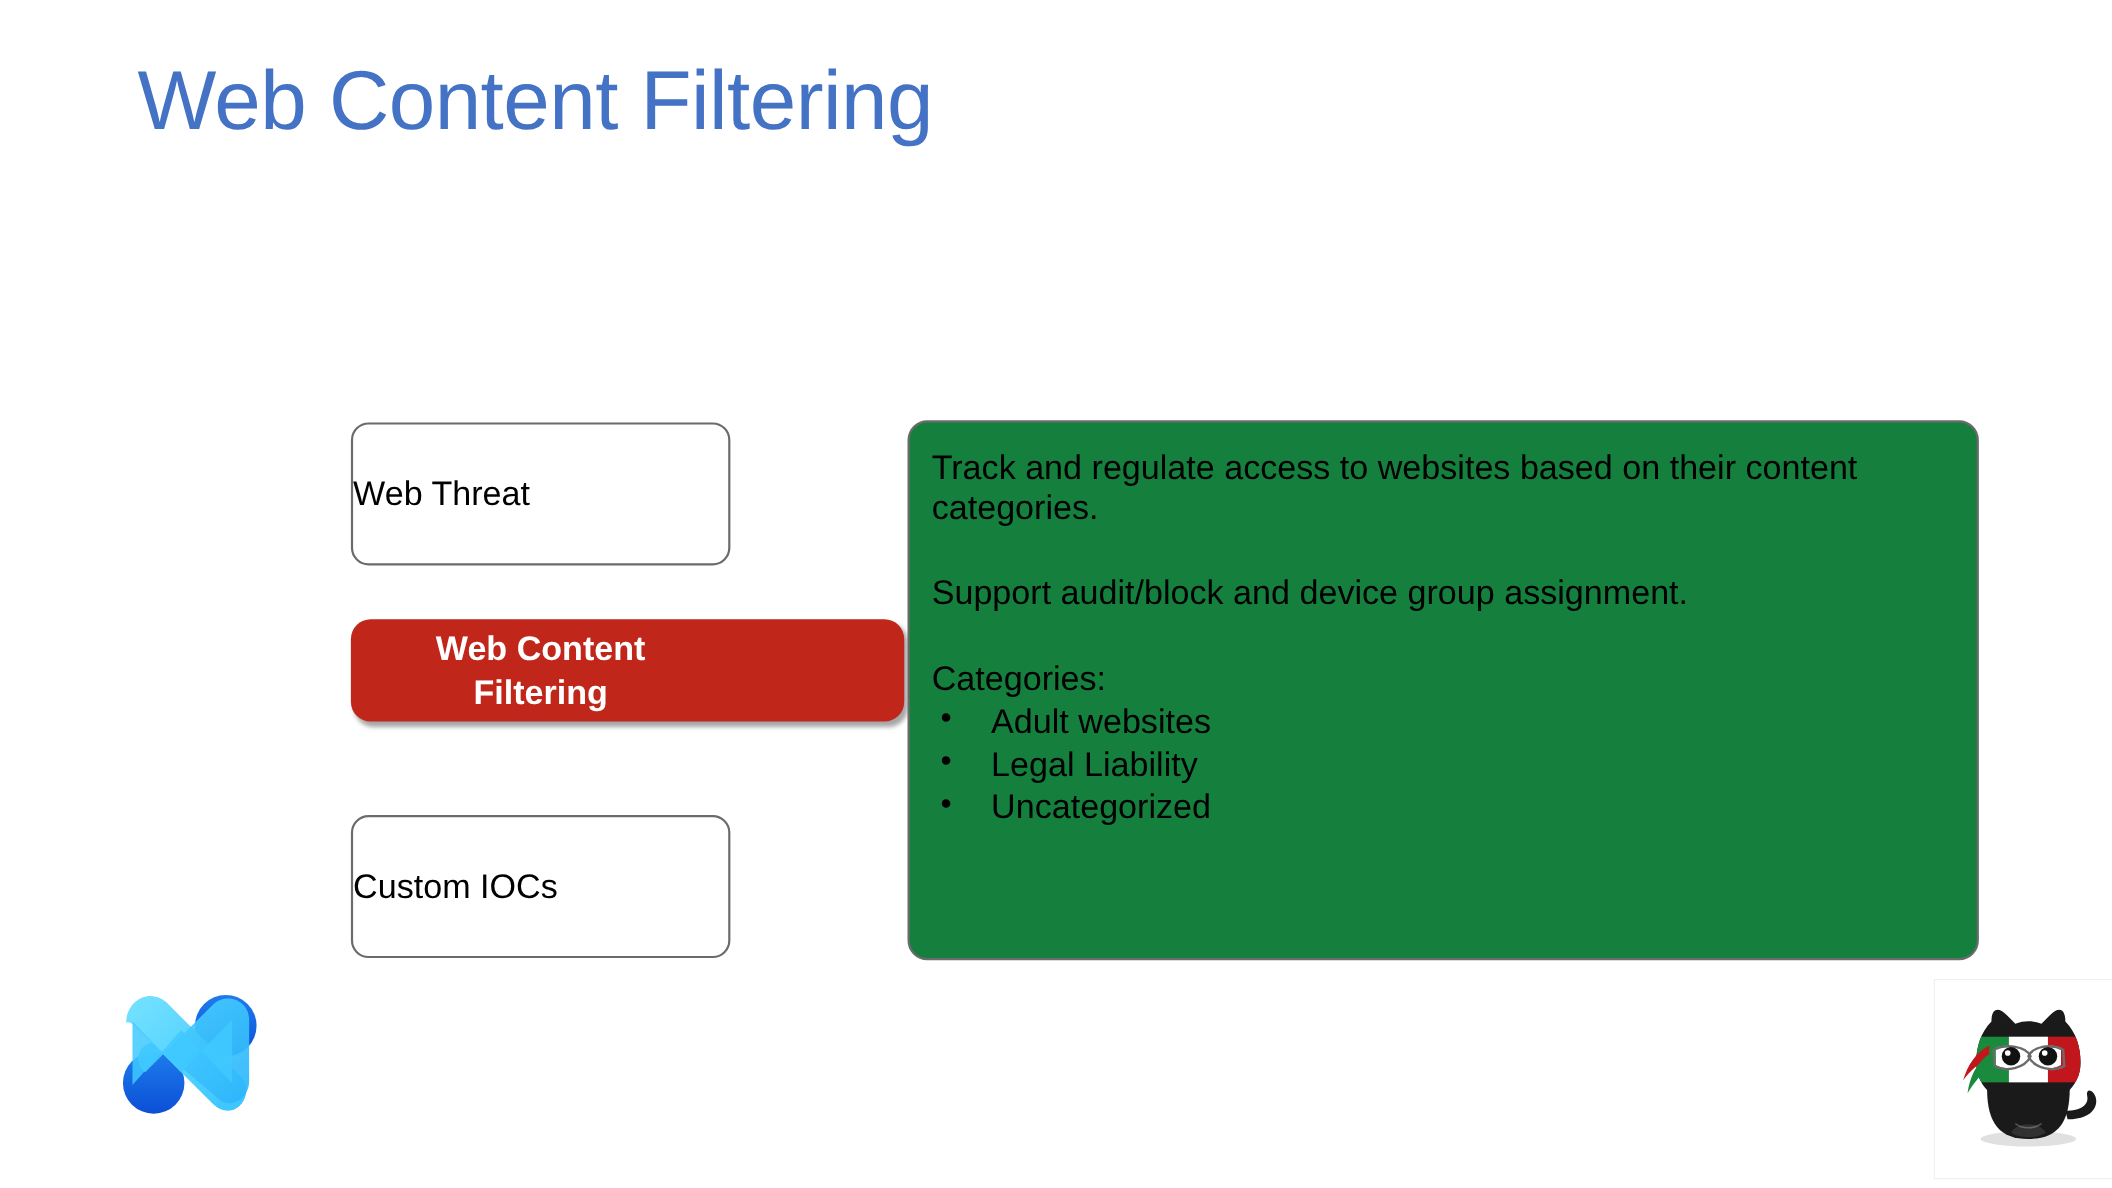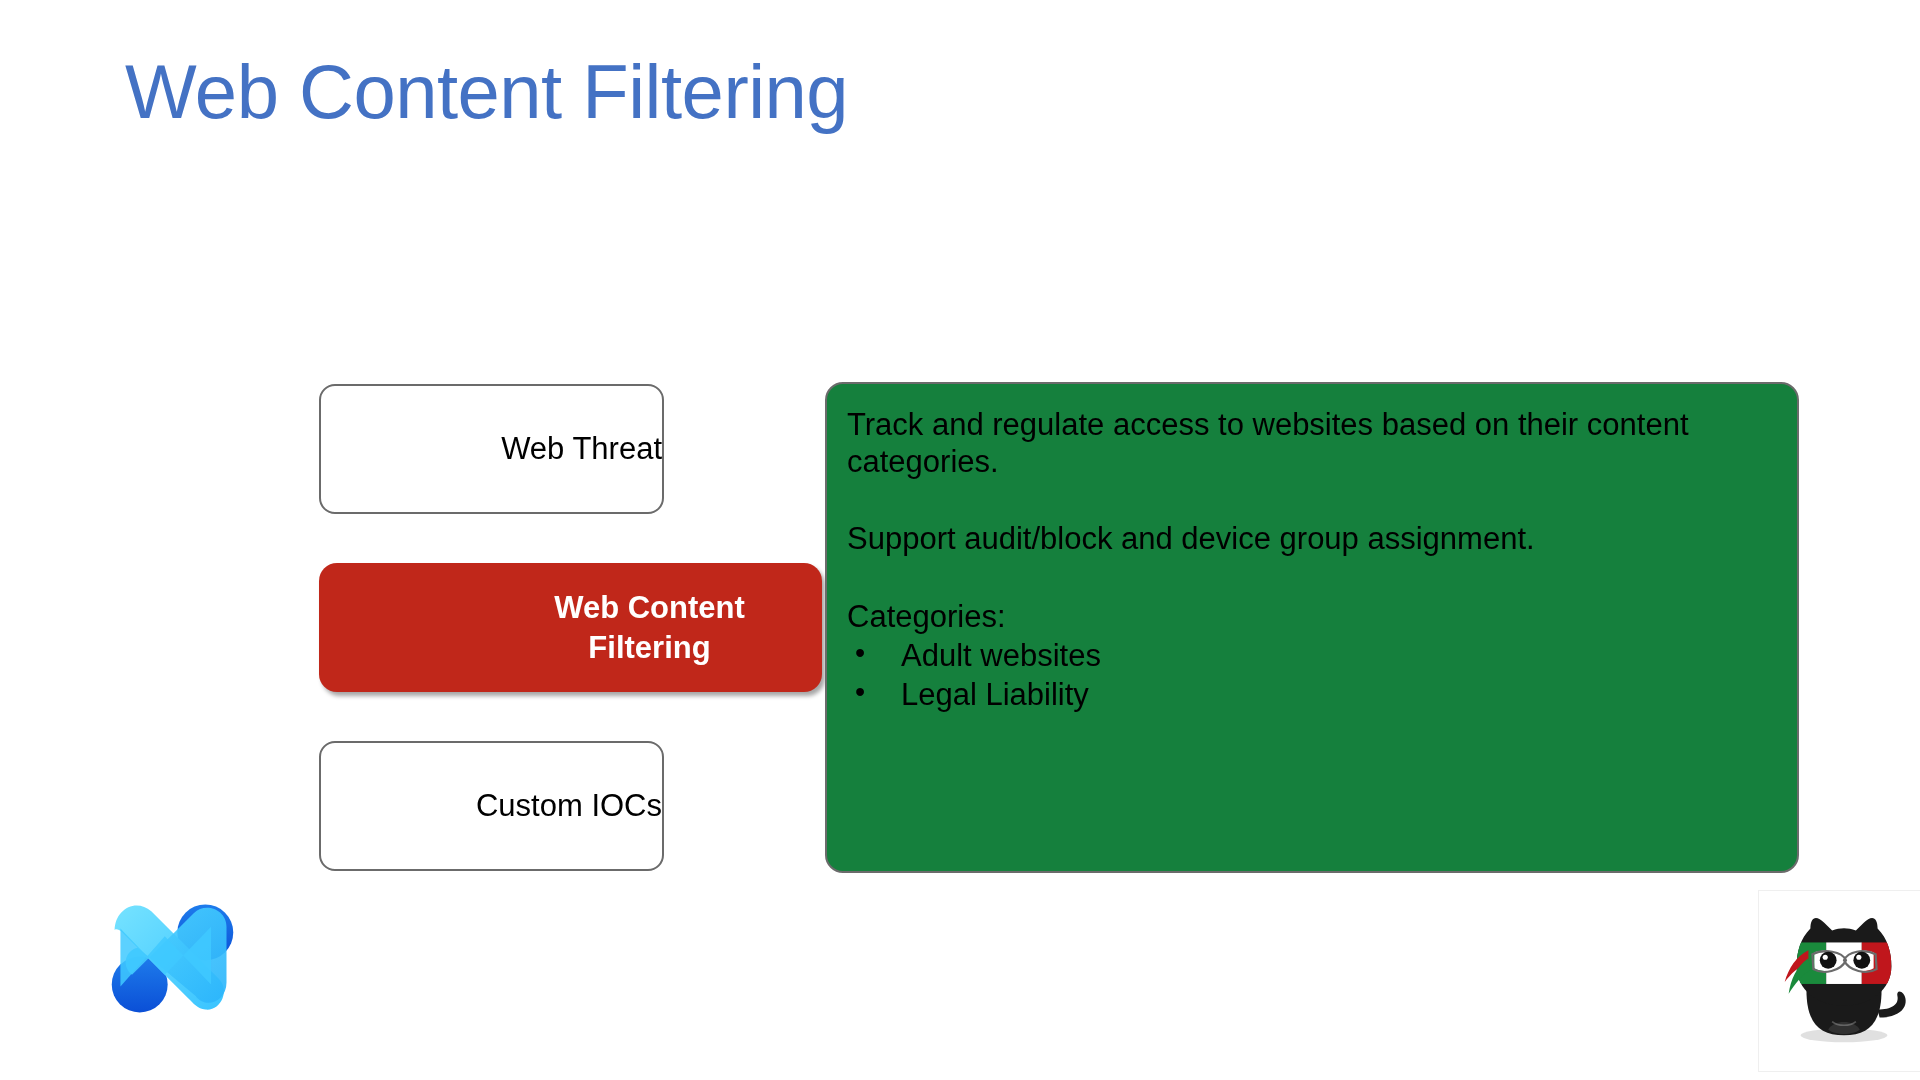--- a/index.html
+++ b/index.html
@@ -44,41 +44,41 @@
     width: 345px;
   }
 
   .nav-item {
     position: absolute;
     left: 0;
     width: 345px;
     box-sizing: border-box;
     display: flex;
     align-items: center;
-    justify-content: flex-end;
+    justify-content: flex-start;
     text-align: center;
     border-radius: 16px;
   }
 
   .nav-item.plain {
     height: 130px;
     background: #ffffff;
     border: 2px solid #6b6b6b;
     color: #000000;
     font-size: 31px;
     line-height: 1.28;
     font-weight: 400;
   }
 
   .nav-item-1 { top: 0px; }
   .nav-item-3 { top: 357px; }
 
   .nav-item.active {
     top: 179px;
-    height: 129px;
+    height: 93px;
     width: 503px;
     background: #C0271A;
     border: none;
     border-radius: 18px;
     color: #ffffff;
     font-size: 31px;
     line-height: 1.28;
     font-weight: bold;
     box-shadow: 3px 4px 4px rgba(0,0,0,0.35);
   }
@@ -196,20 +196,21 @@
   <div class="detail-panel">
     <div class="detail-para">Track and regulate access to websites based on their content categories.</div>
 
     <div class="detail-para spaced">Support audit/block and device group assignment.</div>
 
     <div class="cat-heading">Categories:</div>
 
     <ul class="cat-list">
       <li>Adult websites</li>
       <li>Legal Liability</li>
+      <li>Uncategorized</li>
     </ul>
   </div>
 
   <div class="brand-logo">
     <svg viewBox="0 0 140 140" xmlns="http://www.w3.org/2000/svg">
       <defs>
         <linearGradient id="gLight" x1="0" y1="0" x2="1" y2="1">
           <stop offset="0%" stop-color="#73E2FF"></stop>
           <stop offset="100%" stop-color="#35C2FF"></stop>
         </linearGradient>

